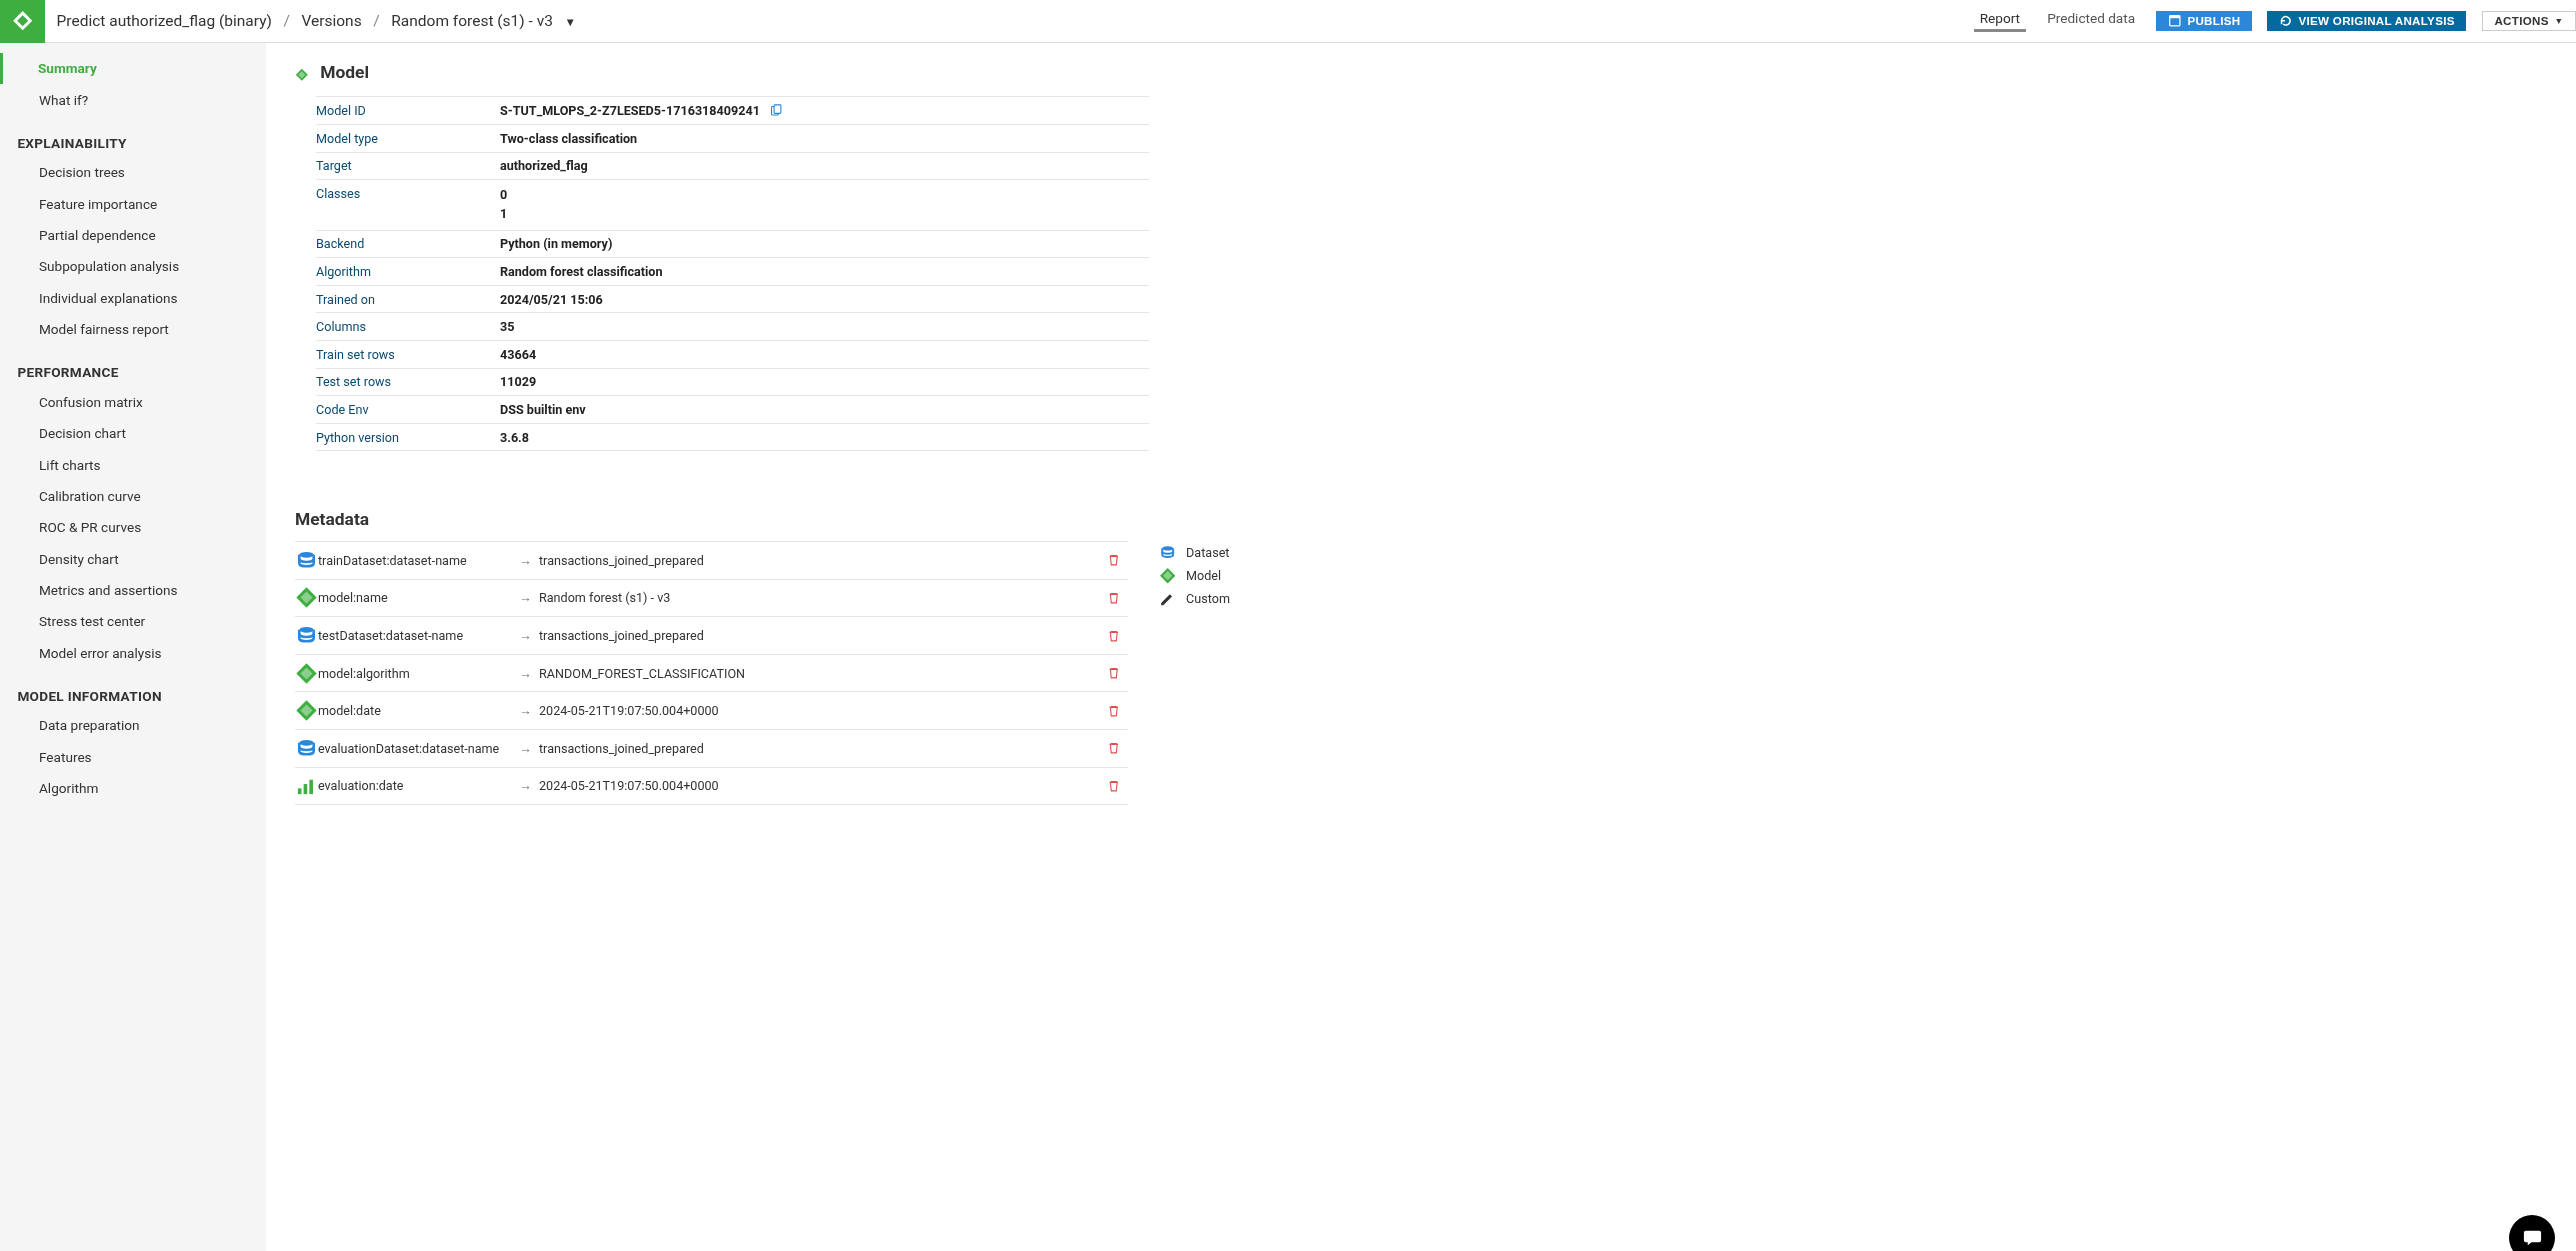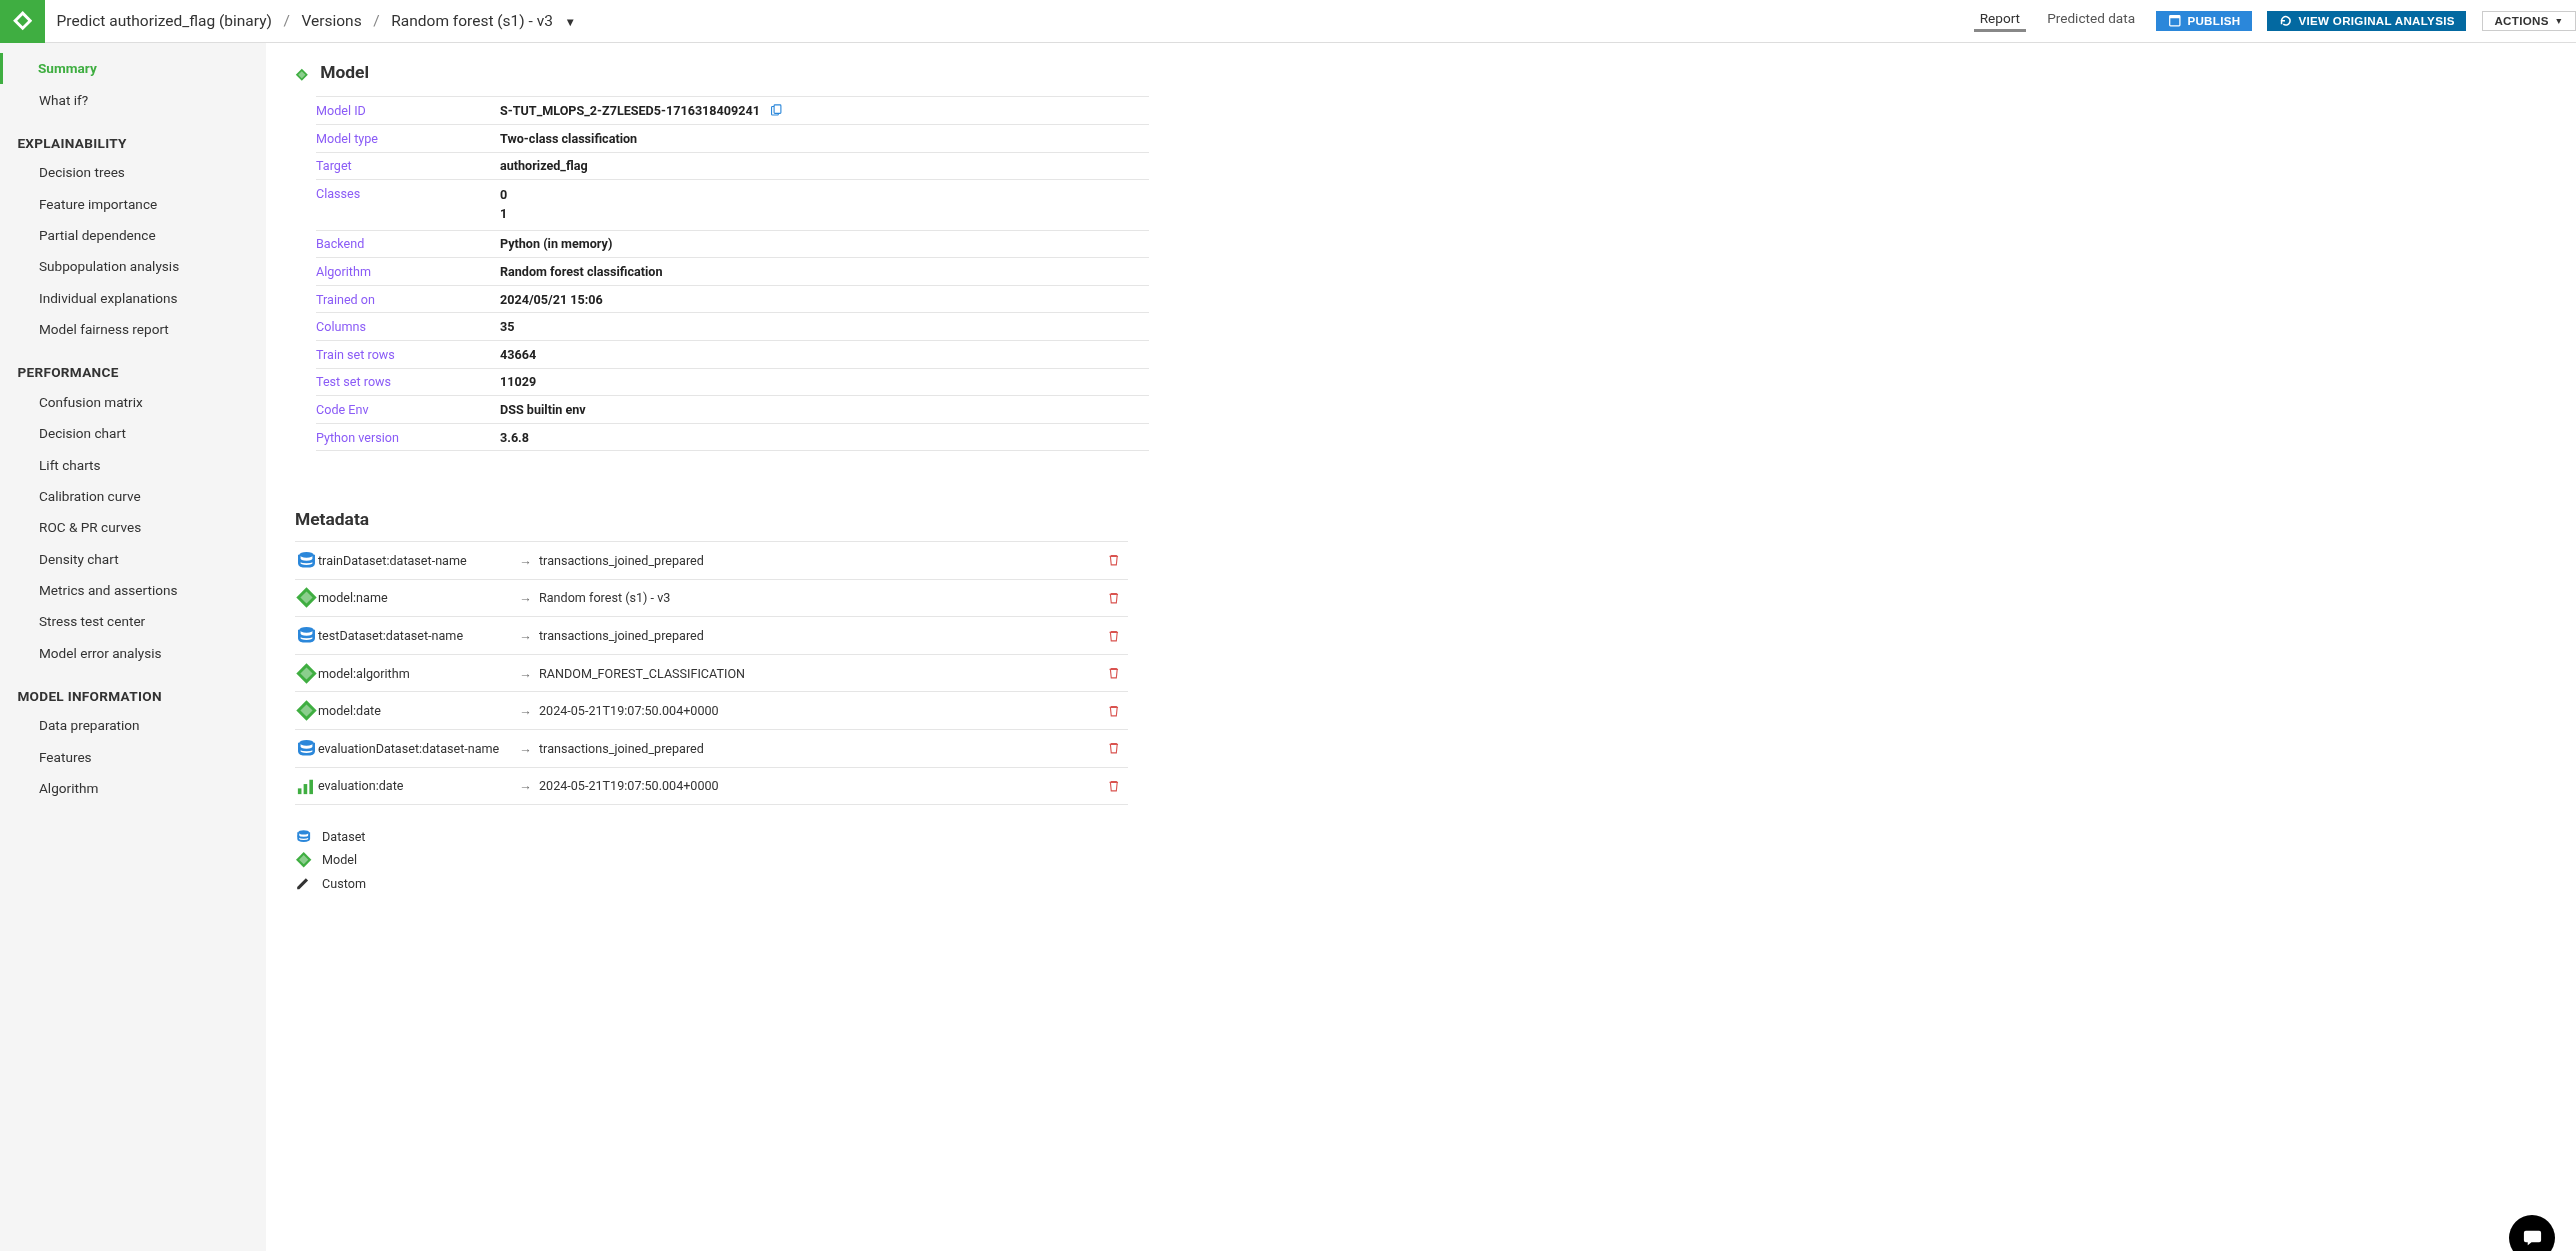--- a/index.html
+++ b/index.html
@@ -134,21 +134,21 @@
     margin-bottom: 58px;
   }
   .mrow {
     display: flex;
     border-top: 1px solid #e5e5e5;
     padding: 5.8px 0;
     font-size: 12.6px;
   }
   .mrow .mlabel {
     width: 184px;
-    color: #8b5cf6;
+    color: #0c4a6e;
     flex-shrink: 0;
   }
   .mrow .mvalue {
     font-weight: 700;
     color: #222;
     display: flex;
     align-items: center;
     gap: 7.7px;
   }
   .icon-copy {
@@ -161,23 +161,22 @@
   .icon-copy svg { width:13.6px;height:13.6px;fill:currentColor;}
   .two-line { line-height: 1.5; white-space: pre-line; }
 
   .metadata-title {
     font-size: 17.4px;
     font-weight: 700;
     margin-bottom: 11.6px;
   }
   .metadata-wrap {
     display: flex;
-    gap: 20px;
+    gap: 31px;
     max-width: 1065px;
-    flex-direction: column;
   }
   .metadata-table {
     flex: 1;
     max-width: 833px;
   }
   .md-row {
     display: flex;
     align-items: center;
     border-top: 1px solid #e5e5e5;
     padding: 6.8px 0;

